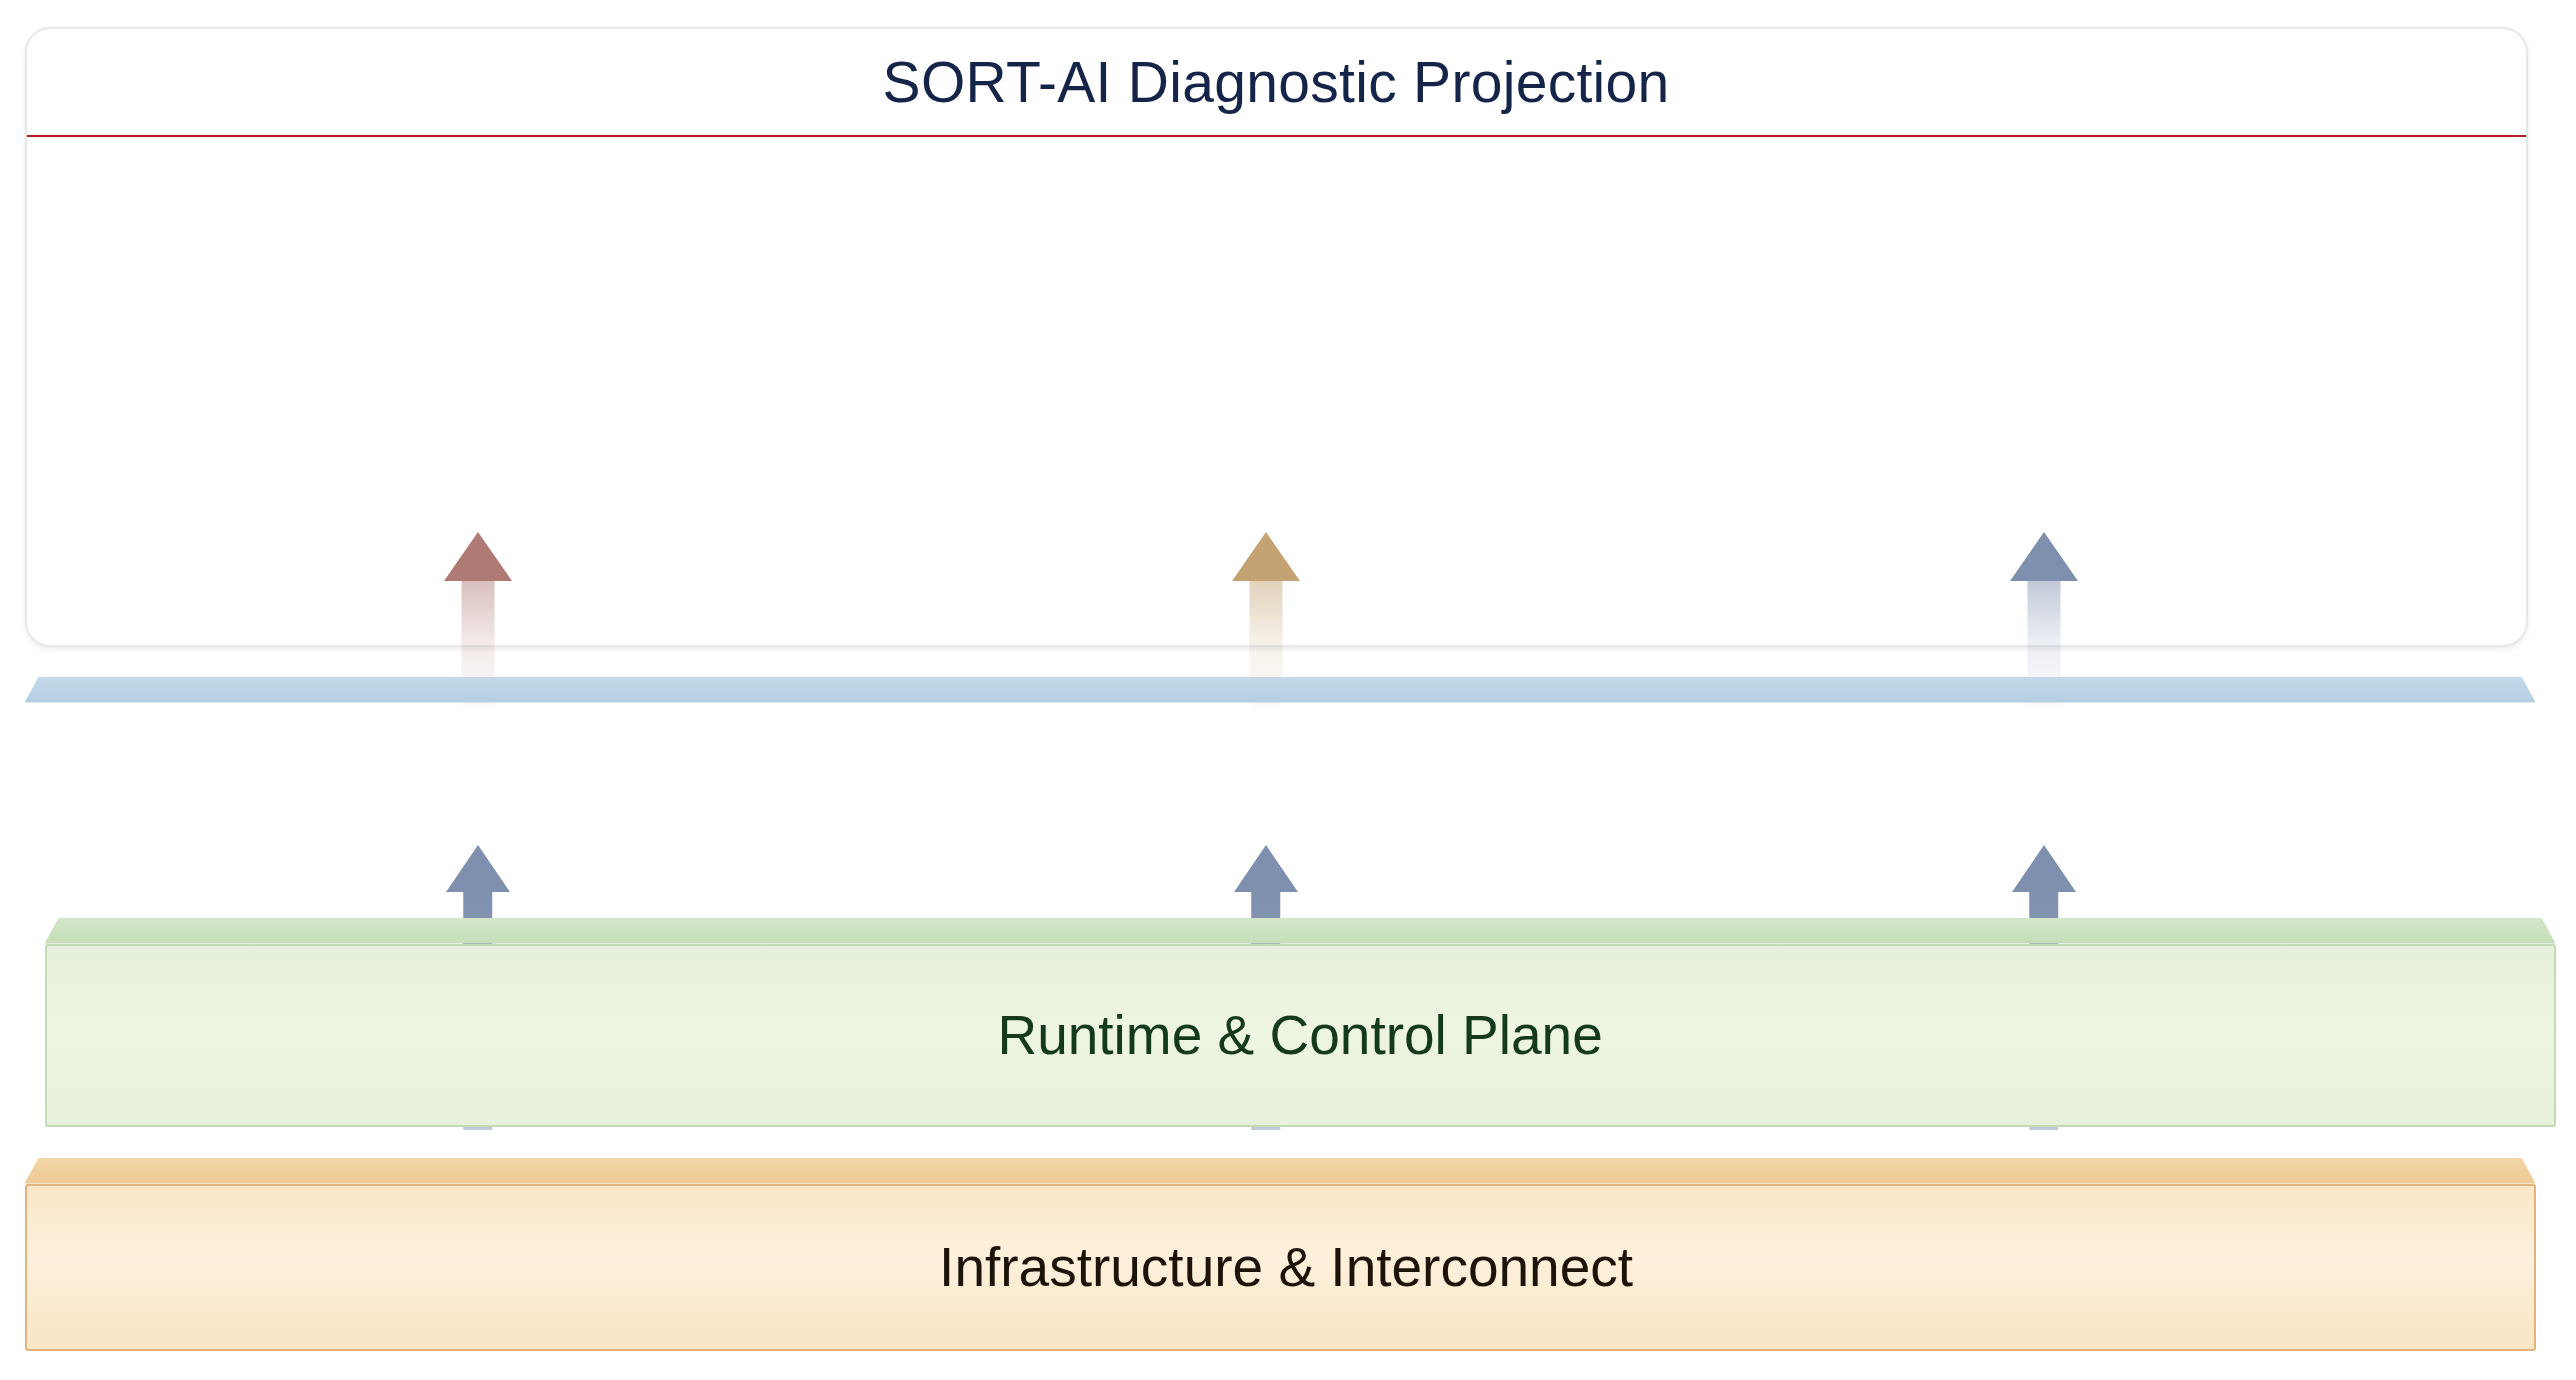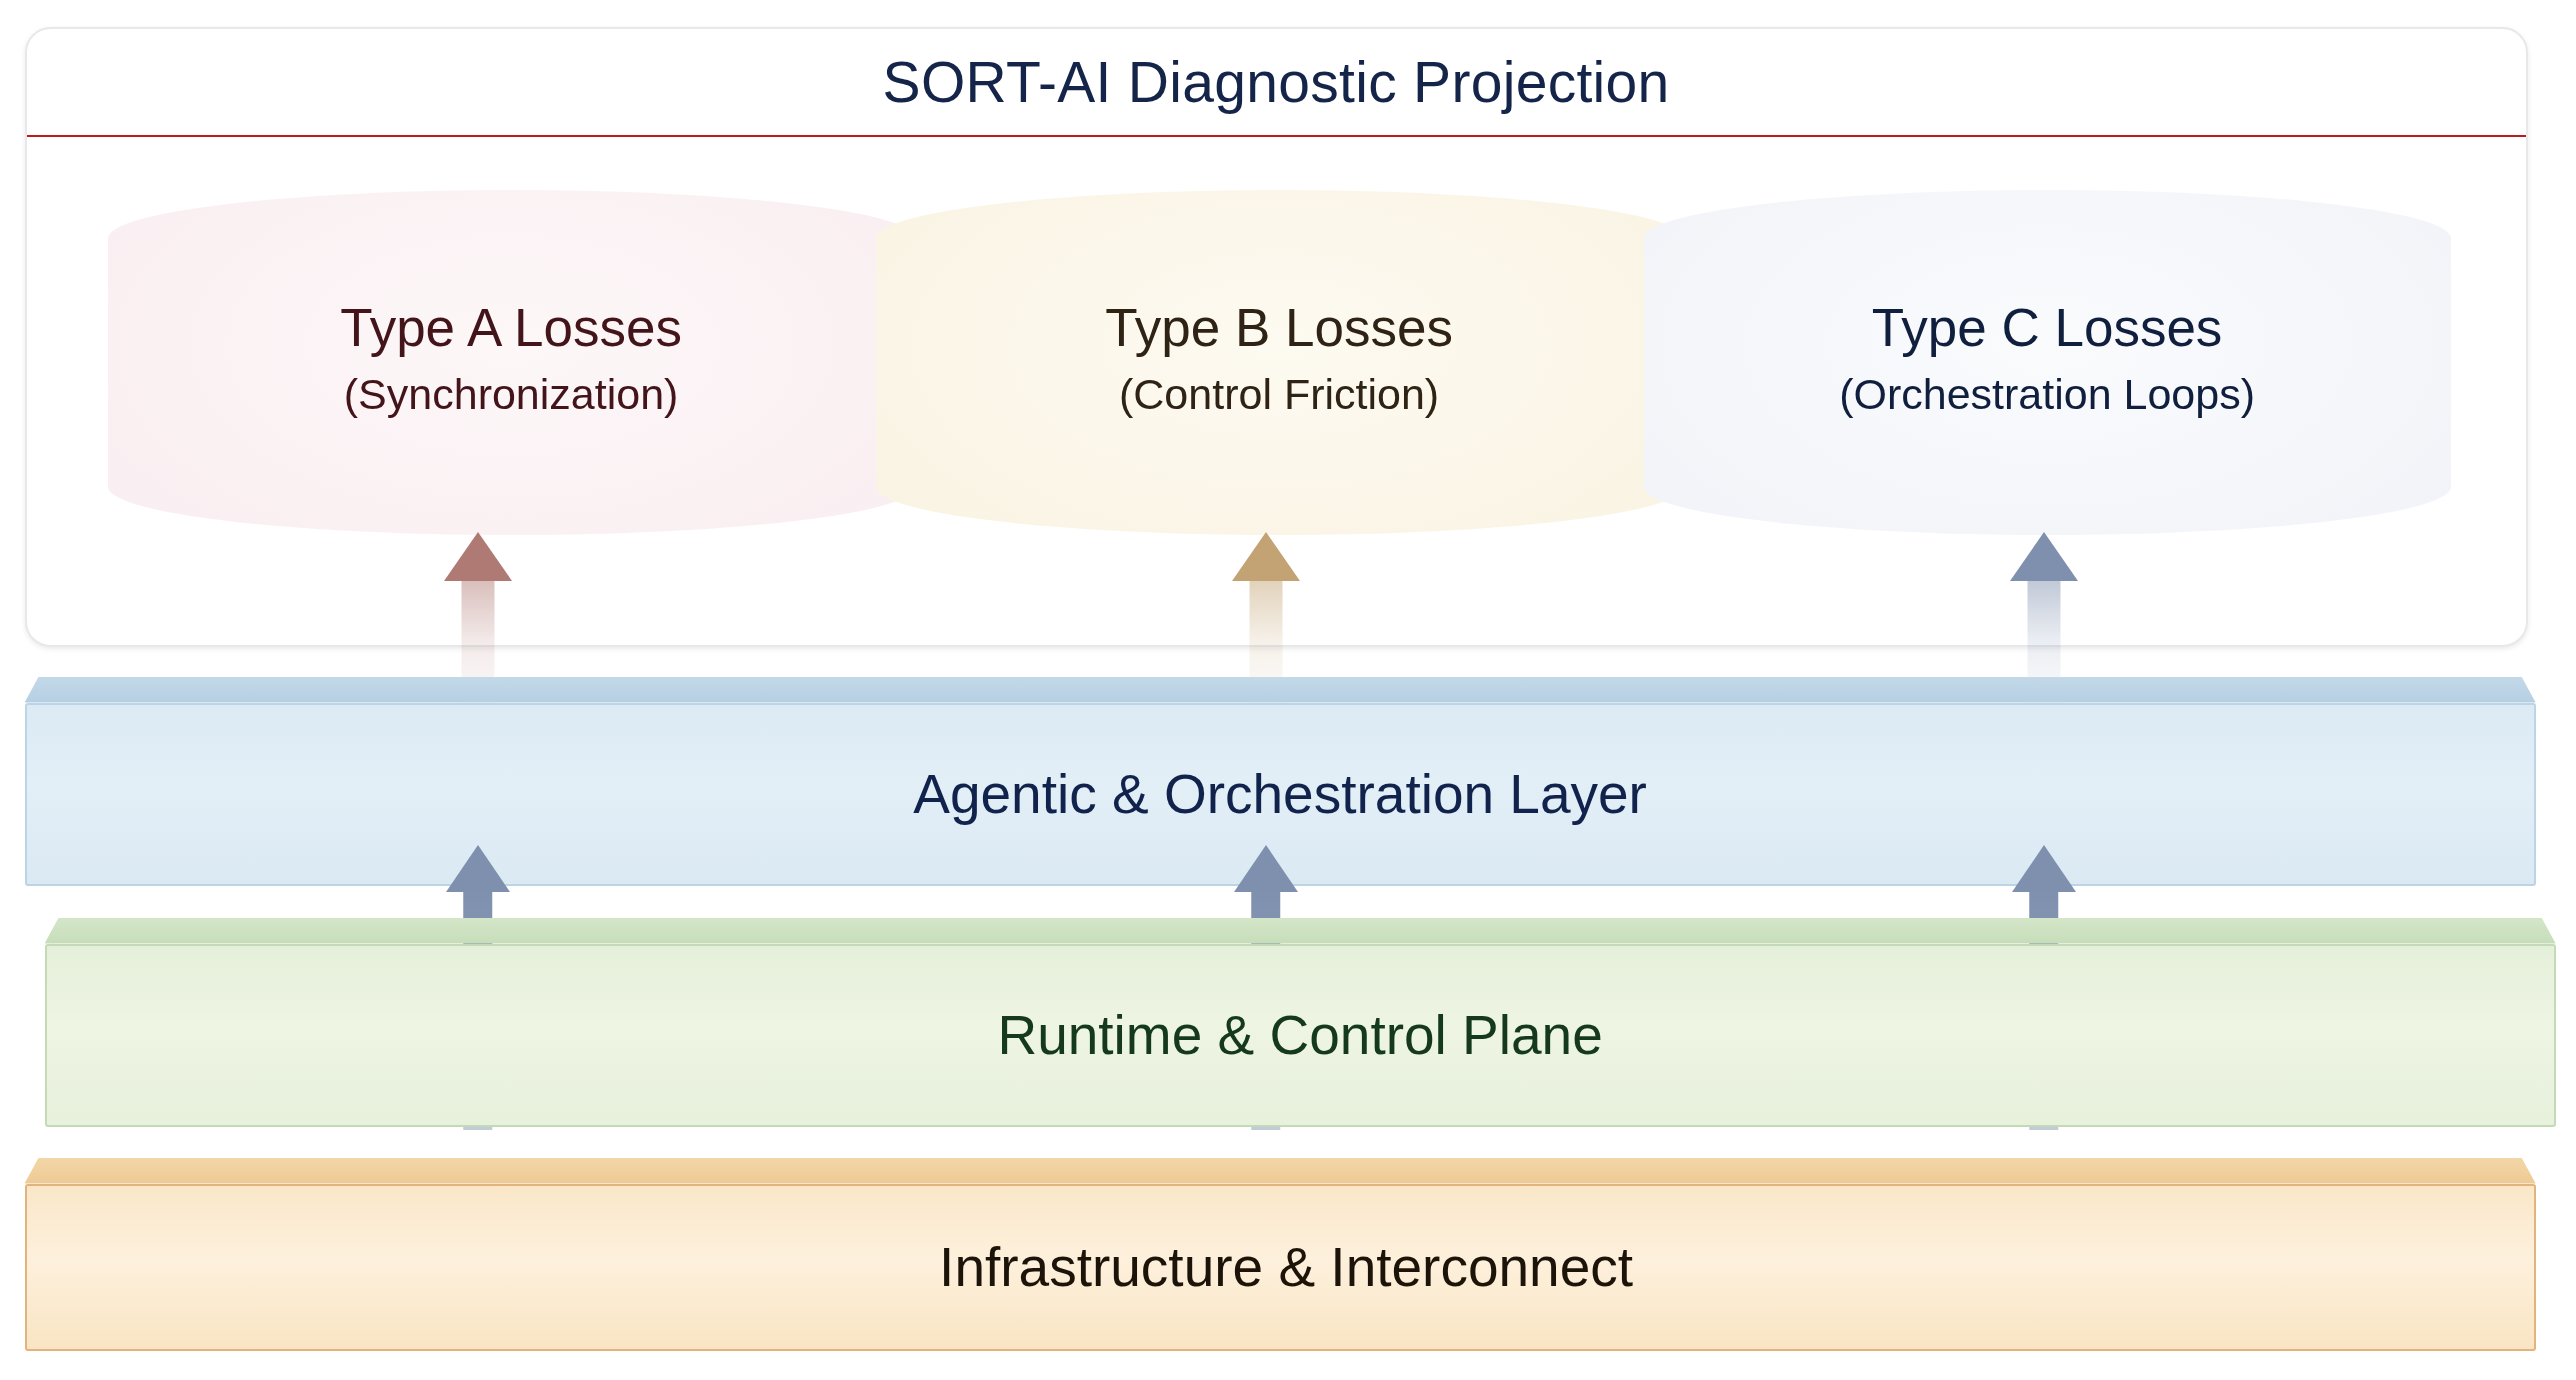--- a/index.html
+++ b/index.html
@@ -244,58 +244,37 @@
 </style>
 </head>
 <body>
 
 <div class="card">
 
   <div class="card-header">
     <div class="card-title">SORT-AI Diagnostic Projection</div>
   </div>
 
-  <div class="pill-row">
-
-    <div class="pill pill-a">
-      <div class="pill-title">Type A Losses</div>
-      <div class="pill-sub">(Synchronization)</div>
-    </div>
-
-    <div class="pill pill-b">
-      <div class="pill-title">Type B Losses</div>
-      <div class="pill-sub">(Control Friction)</div>
-    </div>
-
-    <div class="pill pill-c">
-      <div class="pill-title">Type C Losses</div>
-      <div class="pill-sub">(Orchestration Loops)</div>
-    </div>
-
-  </div>
 </div>
 
 <div class="arrow-up arrow-t1 a" style="left:461px;">
   <div class="head"></div>
   <div class="shaft"></div>
 </div>
 <div class="arrow-up arrow-t1 b" style="left:1249px;">
   <div class="head"></div>
   <div class="shaft"></div>
 </div>
 <div class="arrow-up arrow-t1 c" style="left:2027px;">
   <div class="head"></div>
   <div class="shaft"></div>
 </div>
 
 <div class="layer layer-blue">
   <div class="layer-top"></div>
-  <div class="layer-body">
-    <div class="layer-label">Agentic &amp; Orchestration Layer</div>
-  </div>
 </div>
 
 <div class="arrow-t2" style="left:461px;">
   <div class="head"></div>
   <div class="shaft"></div>
 </div>
 <div class="arrow-t2" style="left:1249px;">
   <div class="head"></div>
   <div class="shaft"></div>
 </div>

